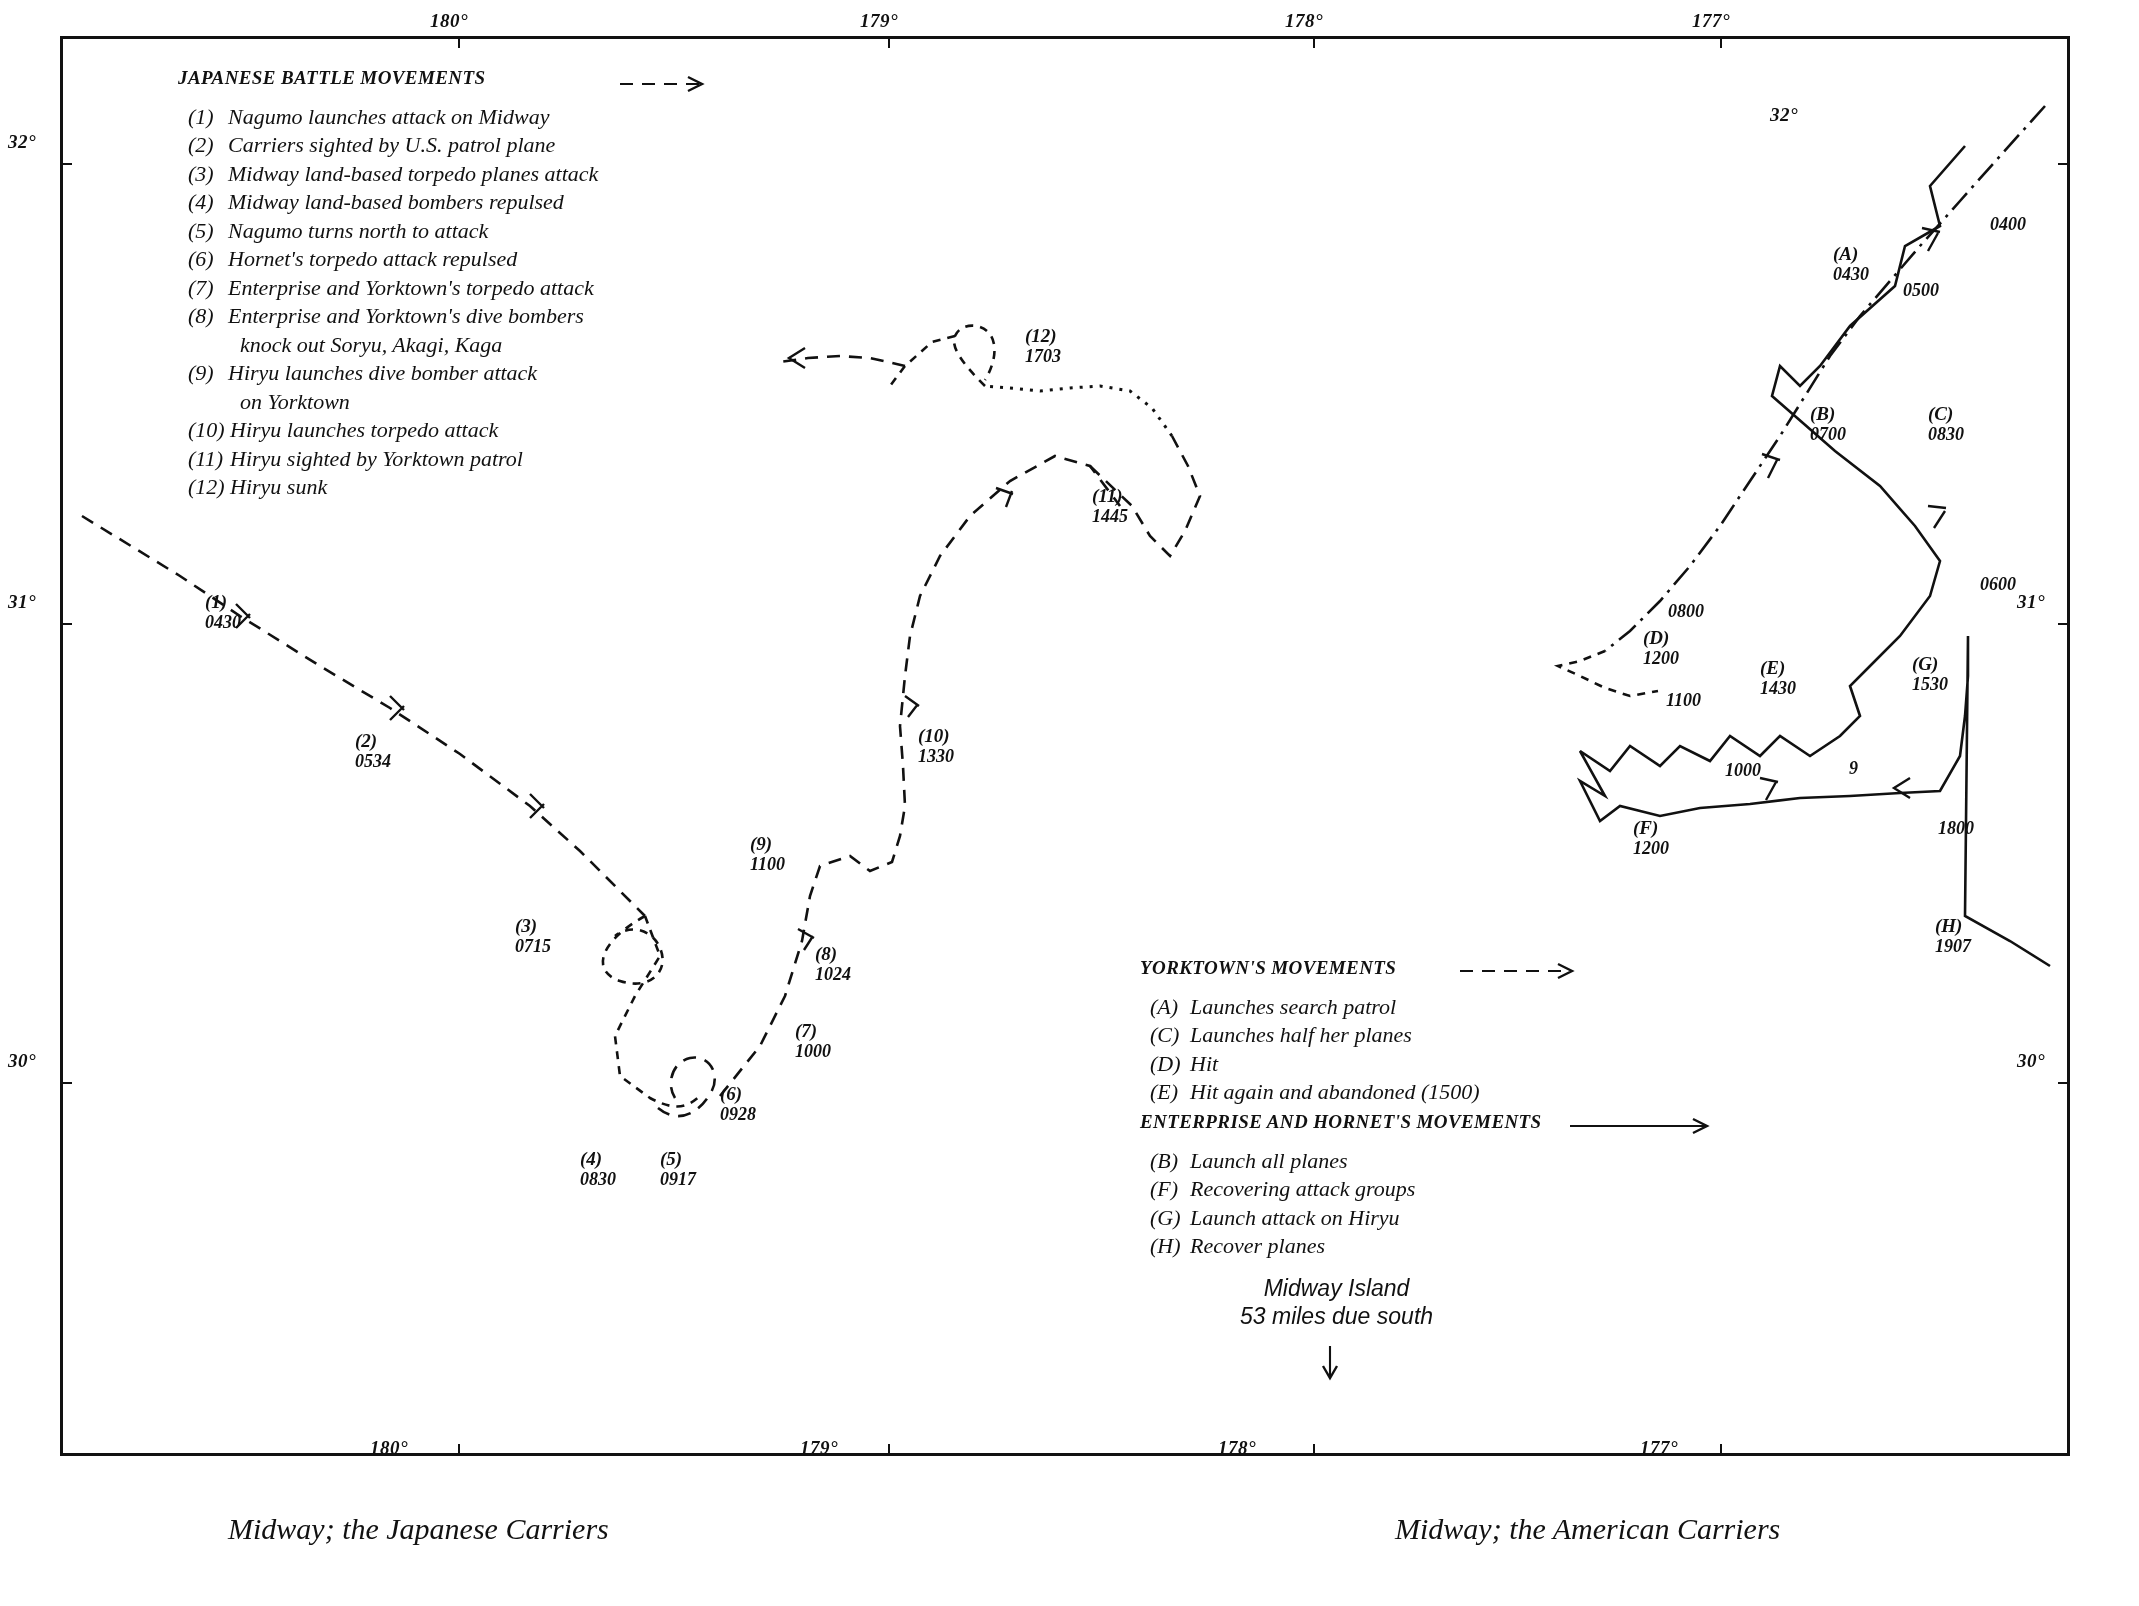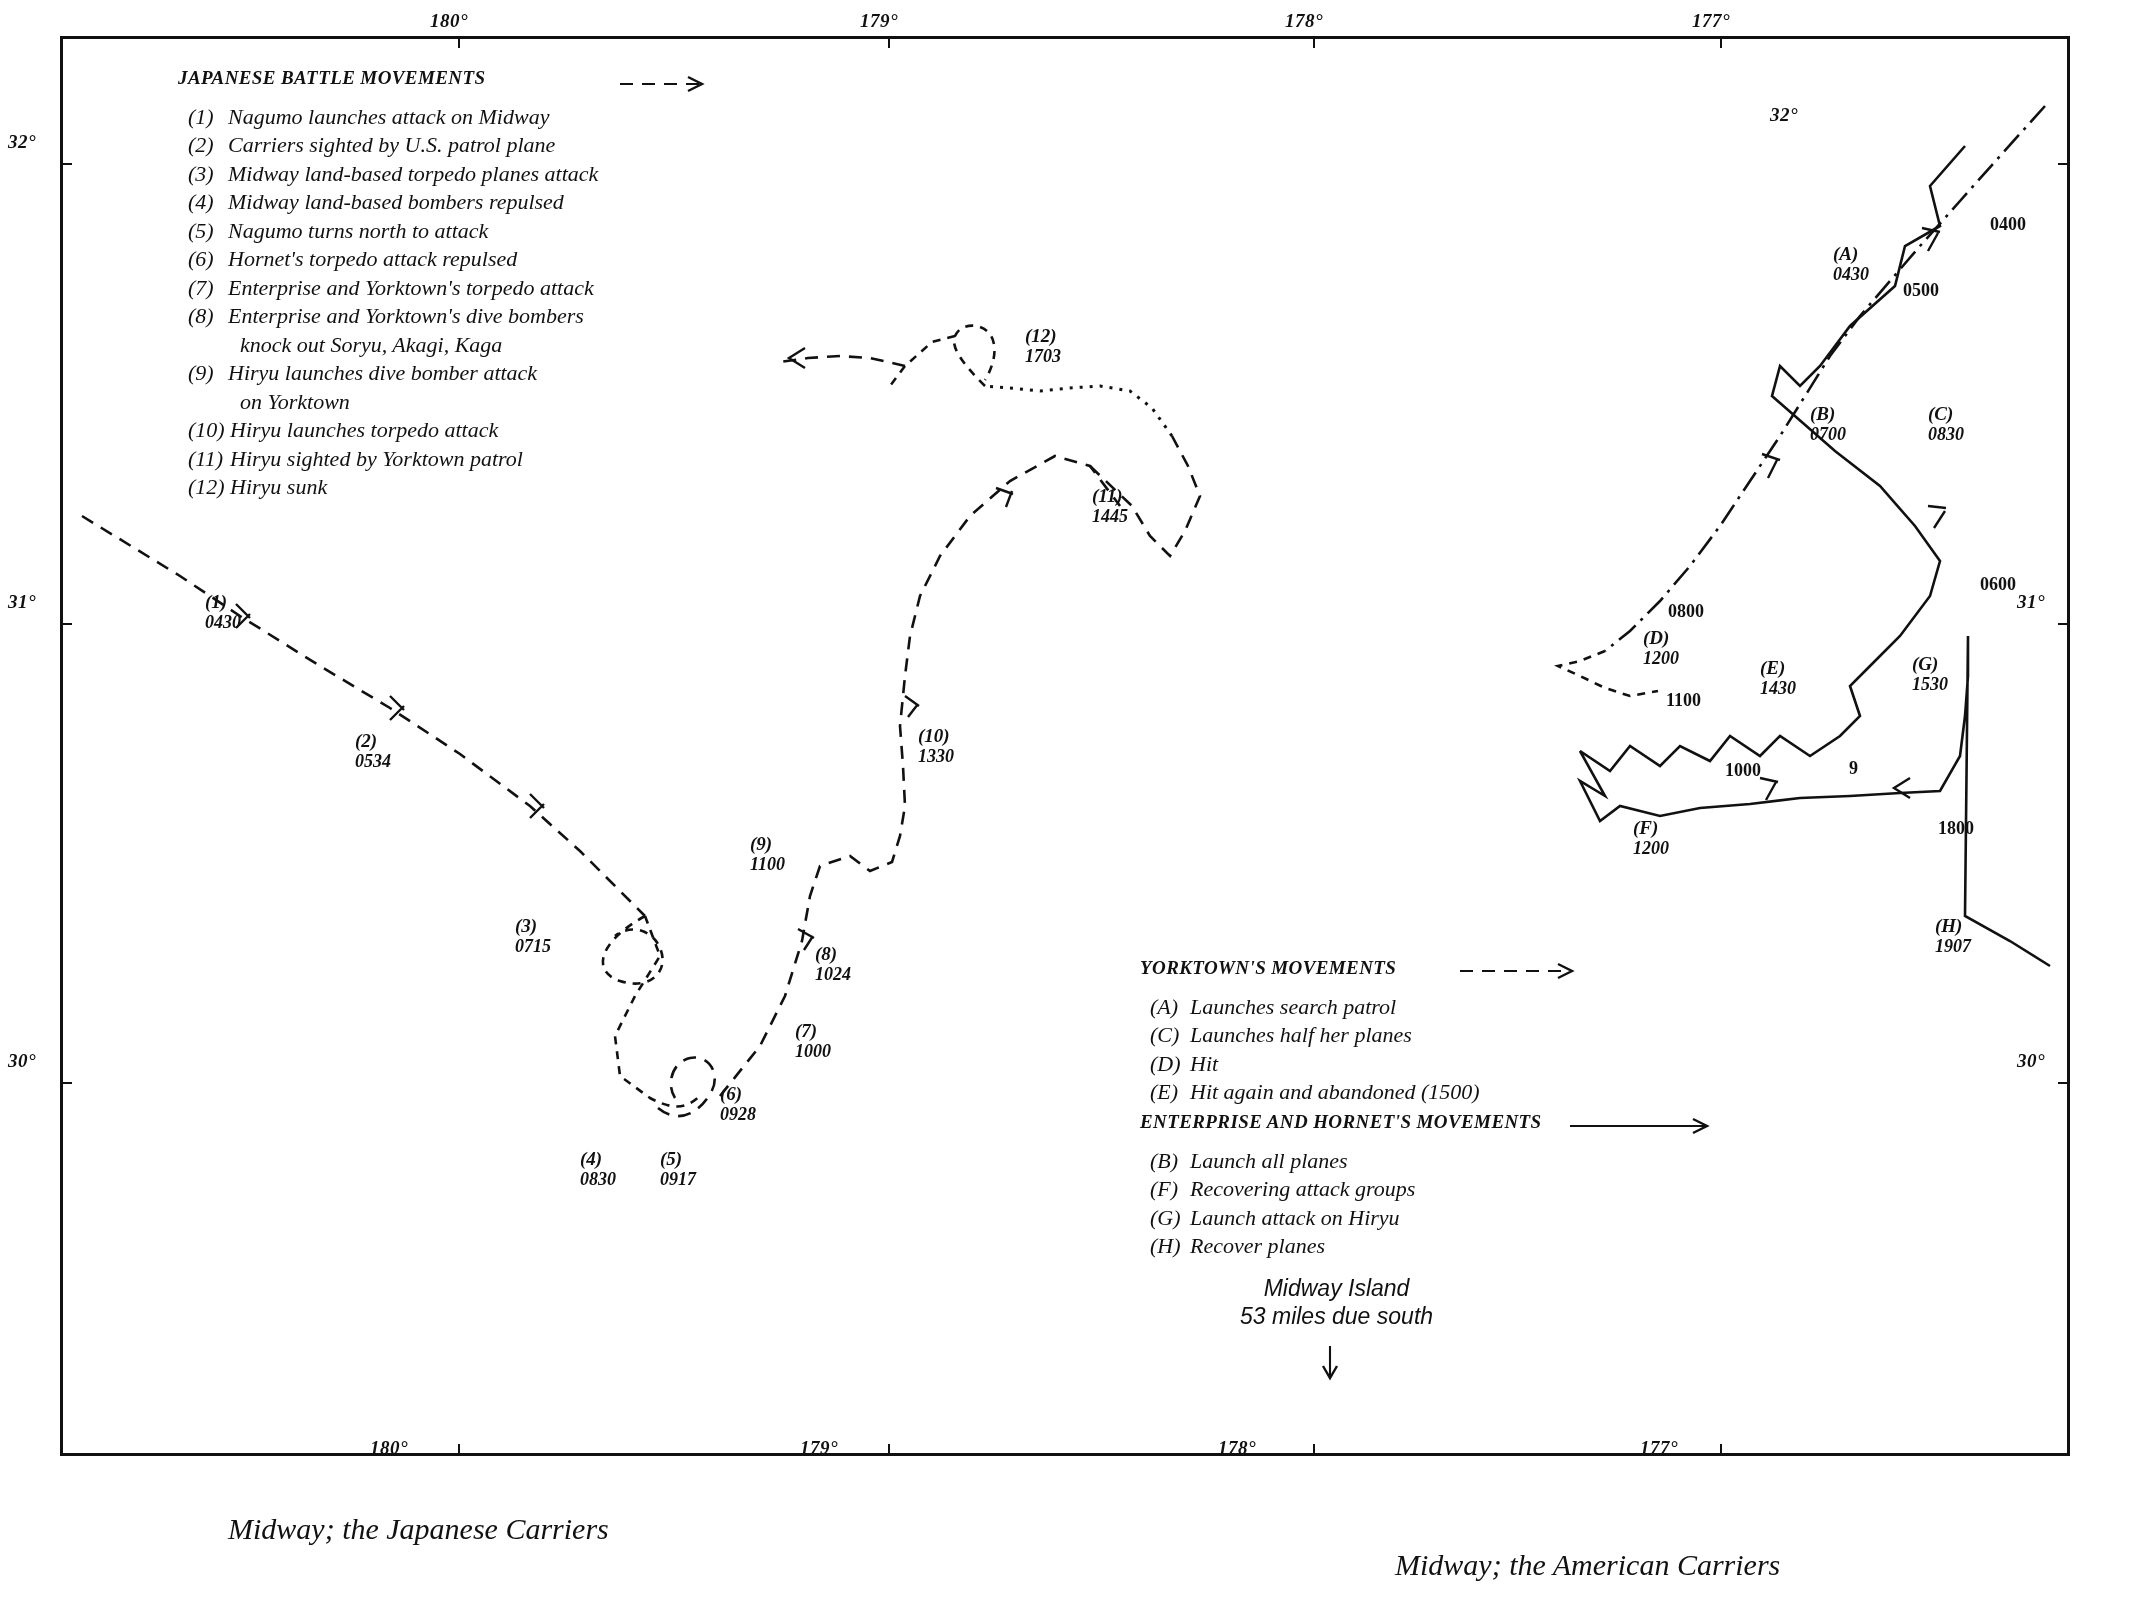--- a/index.html
+++ b/index.html
@@ -19,21 +19,21 @@
       font-size:22px;line-height:28.5px;white-space:nowrap;}
   .legend .title{font-weight:bold;font-size:19px;letter-spacing:.4px;}
   .legend ol{list-style:none;margin:10px;padding:0;}
   .legend li{white-space:nowrap;}
   .legend li .num{display:inline-block;width:40px;}
   .legend li .num.wide{width:42px;}
   .legend .cont{display:block;padding-left:52px;}
   .marker{position:absolute;font-family:"Liberation Serif",serif;font-style:italic;
       font-size:19px;font-weight:bold;line-height:20px;white-space:nowrap;}
   .marker .tm{font-size:18px;font-weight:bold;}
-  .small-lbl{position:absolute;font-family:"Liberation Serif",serif;
+  .small-lbl{position:absolute;font-family:"Liberation Serif",serif;font-style:italic;
       font-weight:bold;font-size:18px;white-space:nowrap;}
   .caption{position:absolute;font-family:"Liberation Serif",serif;font-size:30px;
       font-style:italic;}
   .midway-note{position:absolute;font-family:Liberation Sans, sans-serif;font-style:italic;
       font-size:23px;text-align:center;line-height:28px;white-space:nowrap;}
   svg{position:absolute;left:0;top:0;overflow:visible;}
   .stroke{fill:none;stroke:#111;stroke-width:2.6;}
   .stroke-thin{fill:none;stroke:#111;stroke-width:2.1;}
   .dash{stroke-dasharray:13 9;}
   .dashfine{stroke-dasharray:8 7;}
@@ -279,13 +279,13 @@
   <div class="small-lbl" style="left:1878px;top:782px;">1800</div>
 
   <div class="midway-note" style="left:1180px;top:1238px;">
     <span>Midway Island</span><br>
     <span>53 miles due south</span>
   </div>
 
 </div>
 
 <div class="caption" style="left:228px;top:1512px;text-align:right;">Midway; the Japanese Carriers</div>
-<div class="caption" style="left:1395px;top:1512px;margin-top:36px;">Midway; the American Carriers</div>
+<div class="caption" style="left:1395px;top:1512px;">Midway; the American Carriers</div>
 
 </body></html>

